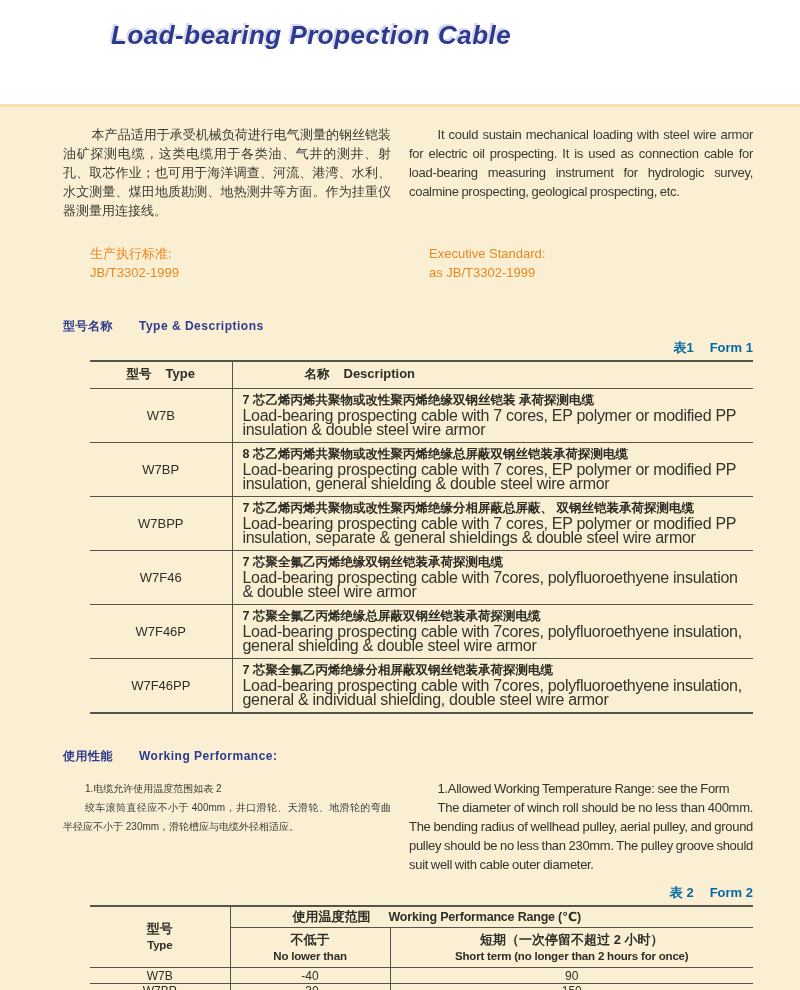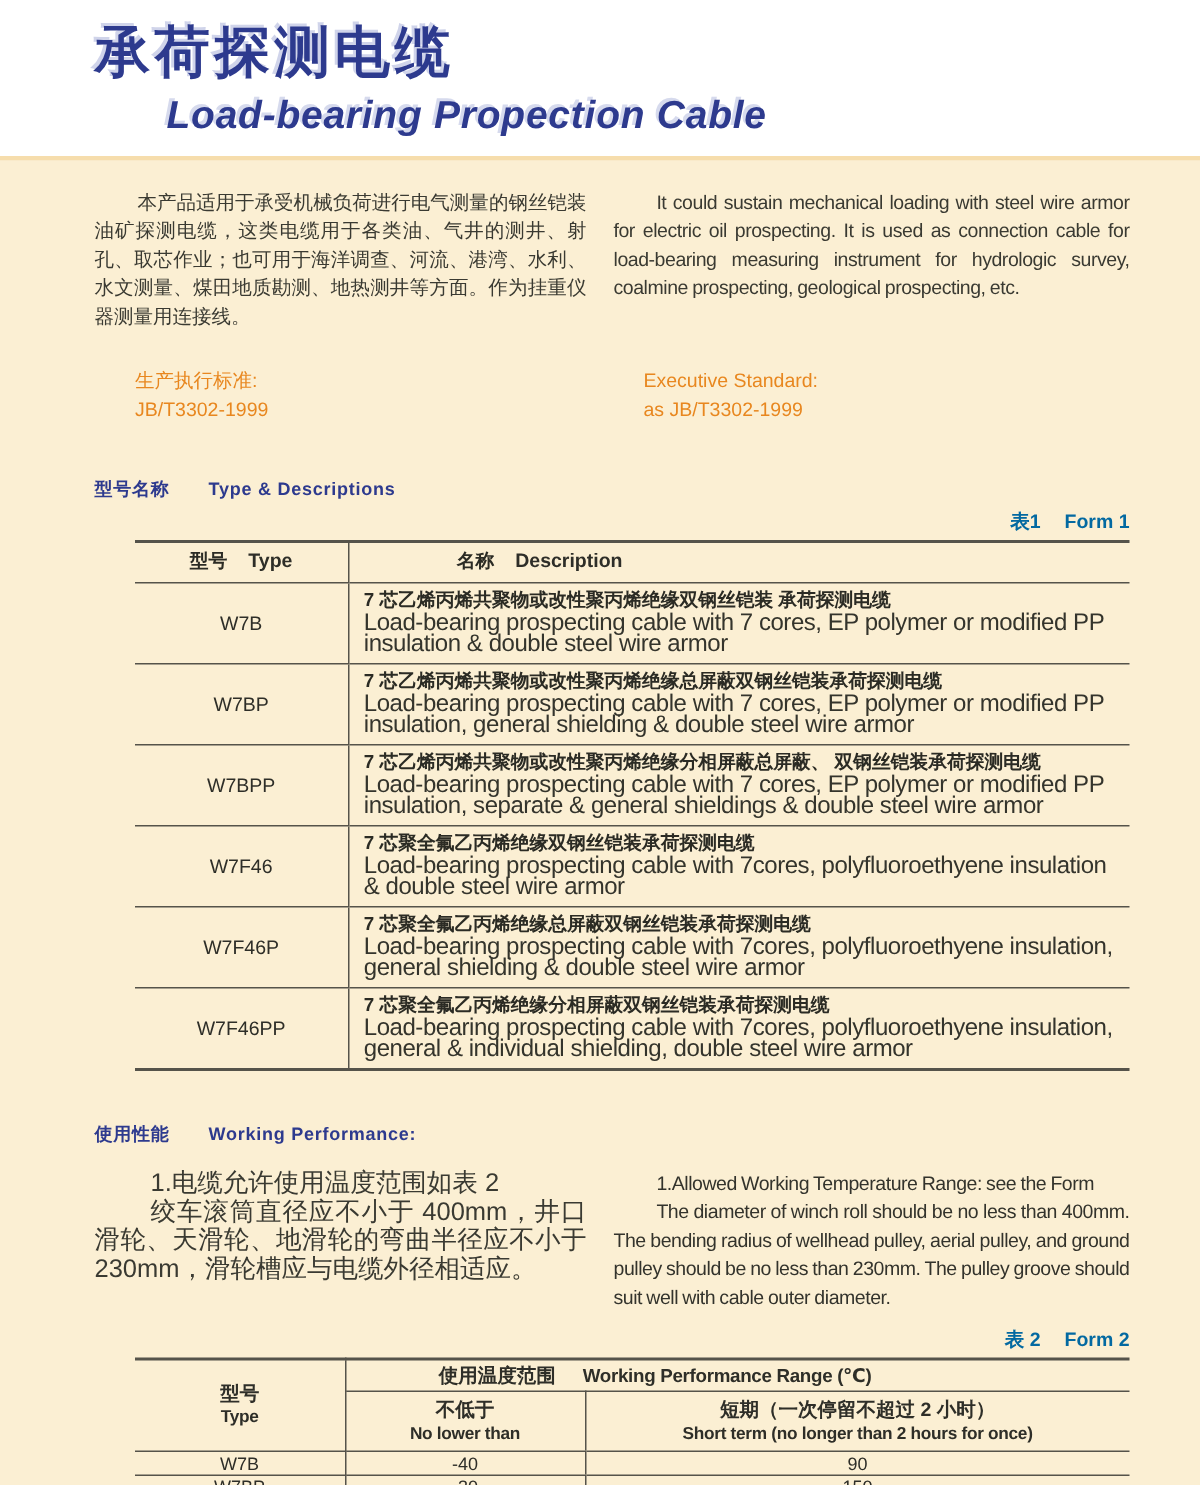--- a/index.html
+++ b/index.html
@@ -126,21 +126,21 @@
   }
   .t1 .en-desc{
     font-size:16px;
     letter-spacing:-0.3px;
     line-height:14.5px;
     color:#34342c;
   }
   
   .perf{margin-top:14px;}
   .perf p{
-    font-size:17px;
+    font-size:10px;
     line-height:19px;
     color:var(--ink-soft);
     text-align:justify;
     text-indent:2.2em;
   }
   .perf .en-col p{
     font-size:13px;
     letter-spacing:-0.3px;
     word-spacing:-0.5px;
     color:#33332c;
@@ -174,21 +174,20 @@
   }
   .t2 tbody td.v1{border-right:1px solid var(--border);}
   .t2 tbody td.v3{border-left:1px solid var(--border);}
 </style>
 </head>
 <body>
 
 <div class="page">
 
   <header class="masthead">
-    <h1 class="title-zh">承荷探测电缆</h1>
     <div class="title-en">Load-bearing Propection Cable</div>
   </header>
 
   <main class="content">
 
     <section class="two-col intro">
       <div class="zh-col">
         <p>本产品适用于承受机械负荷进行电气测量的钢丝铠装油矿探测电缆，这类电缆用于各类油、气井的测井、射孔、取芯作业；也可用于海洋调查、河流、港湾、水利、水文测量、煤田地质勘测、地热测井等方面。作为挂重仪器测量用连接线。</p>
       </div>
       <div class="en-col">
@@ -238,21 +237,21 @@
           <tr>
             <td class="type">W7B</td>
             <td class="desc">
               <div class="zh">7 芯乙烯丙烯共聚物或改性聚丙烯绝缘双钢丝铠装 承荷探测电缆</div>
               <div class="en-desc">Load-bearing prospecting cable with 7 cores, EP polymer or modified PP insulation &amp; double steel wire armor</div>
             </td>
           </tr>
           <tr>
             <td class="type">W7BP</td>
             <td class="desc">
-              <div class="zh">7 芯乙烯丙烯共聚物或改性聚丙烯绝缘总屏蔽双钢丝铠装承荷探测电缆</div>
+              <div class="zh">8 芯乙烯丙烯共聚物或改性聚丙烯绝缘总屏蔽双钢丝铠装承荷探测电缆</div>
               <div class="en-desc">Load-bearing prospecting cable with 7 cores, EP polymer or modified PP insulation, general shielding &amp; double steel wire armor</div>
             </td>
           </tr>
           <tr>
             <td class="type">W7BPP</td>
             <td class="desc">
               <div class="zh">7 芯乙烯丙烯共聚物或改性聚丙烯绝缘分相屏蔽总屏蔽、 双钢丝铠装承荷探测电缆</div>
               <div class="en-desc">Load-bearing prospecting cable with 7 cores, EP polymer or modified PP insulation, separate &amp; general shieldings &amp; double steel wire armor</div>
             </td>
           </tr>

